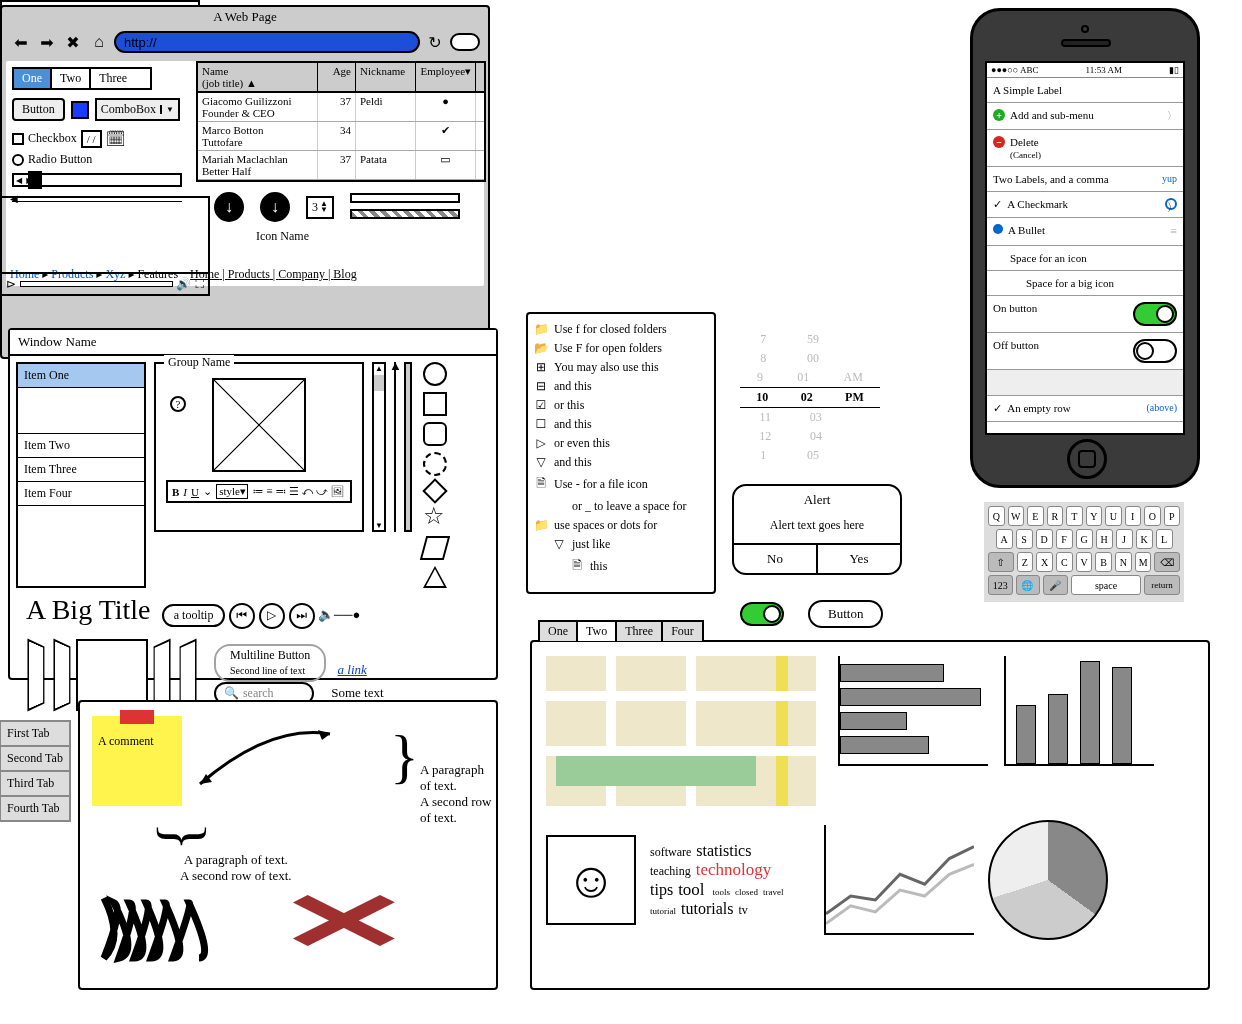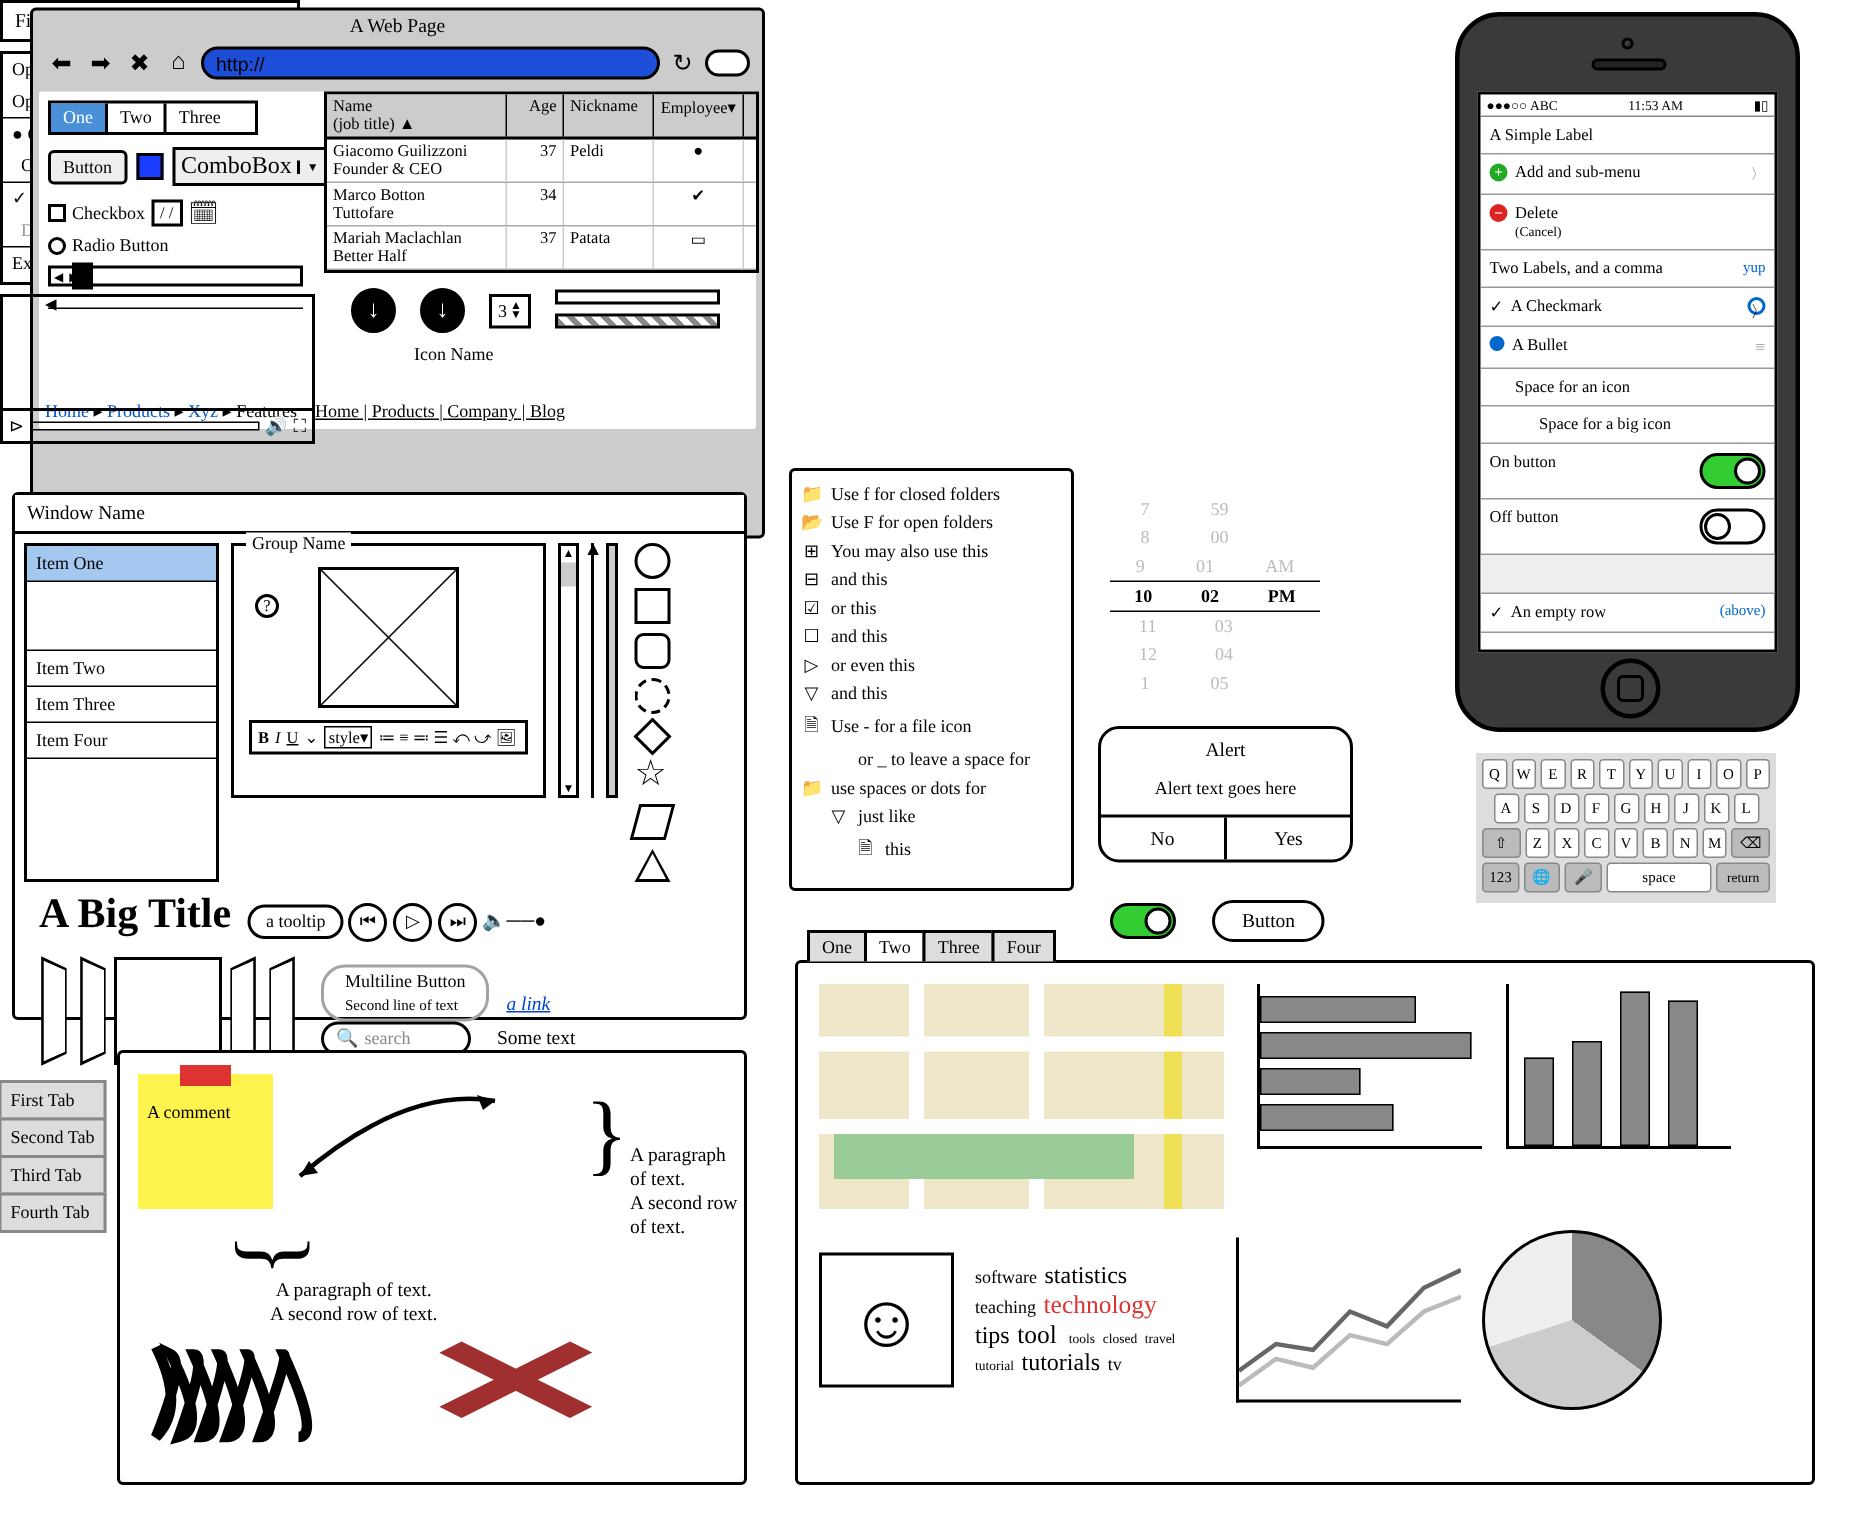--- a/index.html
+++ b/index.html
@@ -1,33 +1,33 @@
 <!DOCTYPE html>
 <html><head>
 <meta charset="utf-8">
 <style>
   * { box-sizing: border-box; margin: 0; padding: 0; }
   body { font-family: "Comic Sans MS", cursive; font-size: 13px; background: #fff; width: 1242px; height: 1024px; position: relative; }
   .panel { position: absolute; border: 2px solid #000; border-radius: 4px; background: #fff; }
   
   
-  #browser { left: 20px; top: 5px; width: 490px; height: 354px; background: #ccc; }
+  #browser { left: 0; top: 5px; width: 490px; height: 354px; background: #ccc; }
   #browser .titlebar { text-align: center; font-size: 13px; padding: 2px; }
   #browser .toolbar { display: flex; align-items: center; gap: 4px; padding: 4px 8px; }
   .nav-btn { width: 22px; height: 22px; display: inline-flex; align-items: center; justify-content: center; font-size: 16px; }
   .urlbar { flex: 1; height: 22px; border: 2px solid #000; border-radius: 11px; background: #1d4ed8; padding: 0 8px; font-size: 13px; }
   .go-btn { width: 30px; height: 18px; border: 2px solid #000; border-radius: 9px; background: #fff; }
   #browser .content { background: #fff; margin: 4px; border-radius: 2px; padding: 6px; height: 225px; position: relative; }
   .tabstrip { display: flex; border: 2px solid #000; width: 140px; }
   .tabstrip div { padding: 2px 8px; border-right: 2px solid #000; font-size: 12px; }
   .tabstrip div:last-child { border-right: none; }
   .tabstrip .active { background: #4a90d9; color: #fff; }
   .btn { border: 2px solid #000; border-radius: 4px; padding: 2px 8px; background: #eee; display: inline-block; font-size: 12px; }
   .colorwell { width: 18px; height: 18px; background: #1a3cff; border: 2px solid #000; display: inline-block; vertical-align: middle; }
-  .combo { border: 2px solid #000; padding: 2px 4px; display: inline-flex; align-items: center; gap: 4px; font-size: 16px; background: #eee; }
+  .combo { border: 2px solid #000; padding: 2px 4px; display: inline-flex; align-items: center; gap: 4px; font-size: 12px; background: #eee; }
   .combo::after { content: "▼"; font-size: 8px; border-left: 2px solid #000; padding-left: 4px; }
   .checkbox-row, .radio-row { display: flex; align-items: center; gap: 4px; font-size: 12px; margin: 4px 0; }
   .cb-box { width: 12px; height: 12px; border: 2px solid #000; }
   .rb-box { width: 12px; height: 12px; border: 2px solid #000; border-radius: 50%; }
   .datefield { border: 2px solid #000; padding: 1px 4px; font-size: 11px; display: inline-block; }
   .cal-icon { font-size: 16px; }
   .slider { width: 170px; height: 14px; border: 2px solid #000; display: flex; align-items: center; position: relative; margin-top: 6px; }
   .slider::before, .slider::after { content: "◀"; font-size: 8px; padding: 0 2px; }
   .slider::after { content: "▶"; }
   .slider .thumb { width: 14px; height: 18px; background: #000; position: absolute; left: 14px; }
@@ -69,21 +69,21 @@
   .shapes-col { width: 30px; display: flex; flex-direction: column; align-items: center; gap: 6px; }
   .shp { width: 24px; height: 24px; border: 2px solid #000; }
   .shp.circle { border-radius: 50%; }
   .shp.rrect { border-radius: 6px; }
   .shp.dashed { border-style: dashed; border-radius: 50%; }
   .shp.diamond { transform: rotate(45deg); width: 18px; height: 18px; }
   .shp.star { border: none; font-size: 24px; line-height: 20px; }
   .shp.para { transform: skewX(-15deg); }
   .shp.tri { width: 0; height: 0; border: none; border-left: 12px solid transparent; border-right: 12px solid transparent; border-bottom: 22px solid #000; position: relative; }
   .shp.tri::after { content: ""; position: absolute; left: -9px; top: 3px; width: 0; height: 0; border-left: 9px solid transparent; border-right: 9px solid transparent; border-bottom: 17px solid #fff; }
-  .big-title { font-size: 28px; font-weight: bold; margin: 8px; }
+  .big-title { font-size: 28px; font-weight: normal; margin: 8px; }
   .tooltip-bubble { border: 2px solid #000; border-radius: 12px; padding: 2px 10px; font-size: 12px; display: inline-block; position: relative; }
   .media-btns { display: inline-flex; gap: 4px; }
   .media-btns span { width: 26px; height: 26px; border: 2px solid #000; border-radius: 50%; display: inline-flex; align-items: center; justify-content: center; font-size: 12px; }
   .coverflow { display: flex; align-items: center; justify-content: center; gap: -10px; margin: 6px; }
   .coverflow div { border: 2px solid #000; background: #fff; }
   .cf-side { width: 26px; height: 64px; transform: perspective(80px) rotateY(50deg); }
   .cf-side.r { transform: perspective(80px) rotateY(-50deg); }
   .cf-main { width: 72px; height: 72px; }
   .multiline-btn { border: 2px solid #a3a3a3; border-radius: 16px; padding: 2px 14px; display: inline-block; font-size: 12px; }
   .searchbox { border: 2px solid #000; border-radius: 12px; padding: 2px 8px; font-size: 12px; color: #888; display: inline-flex; align-items: center; gap: 4px; width: 100px; }

